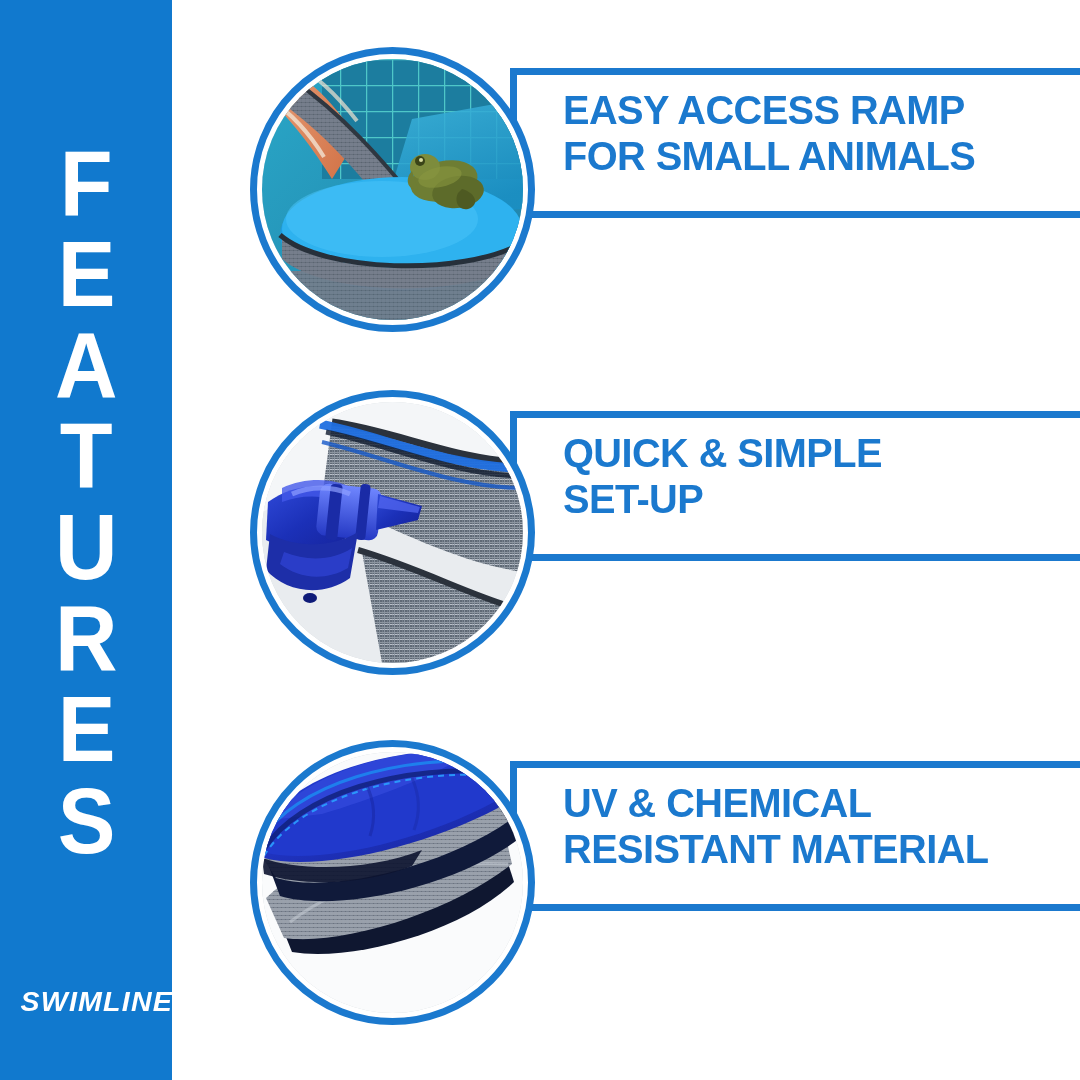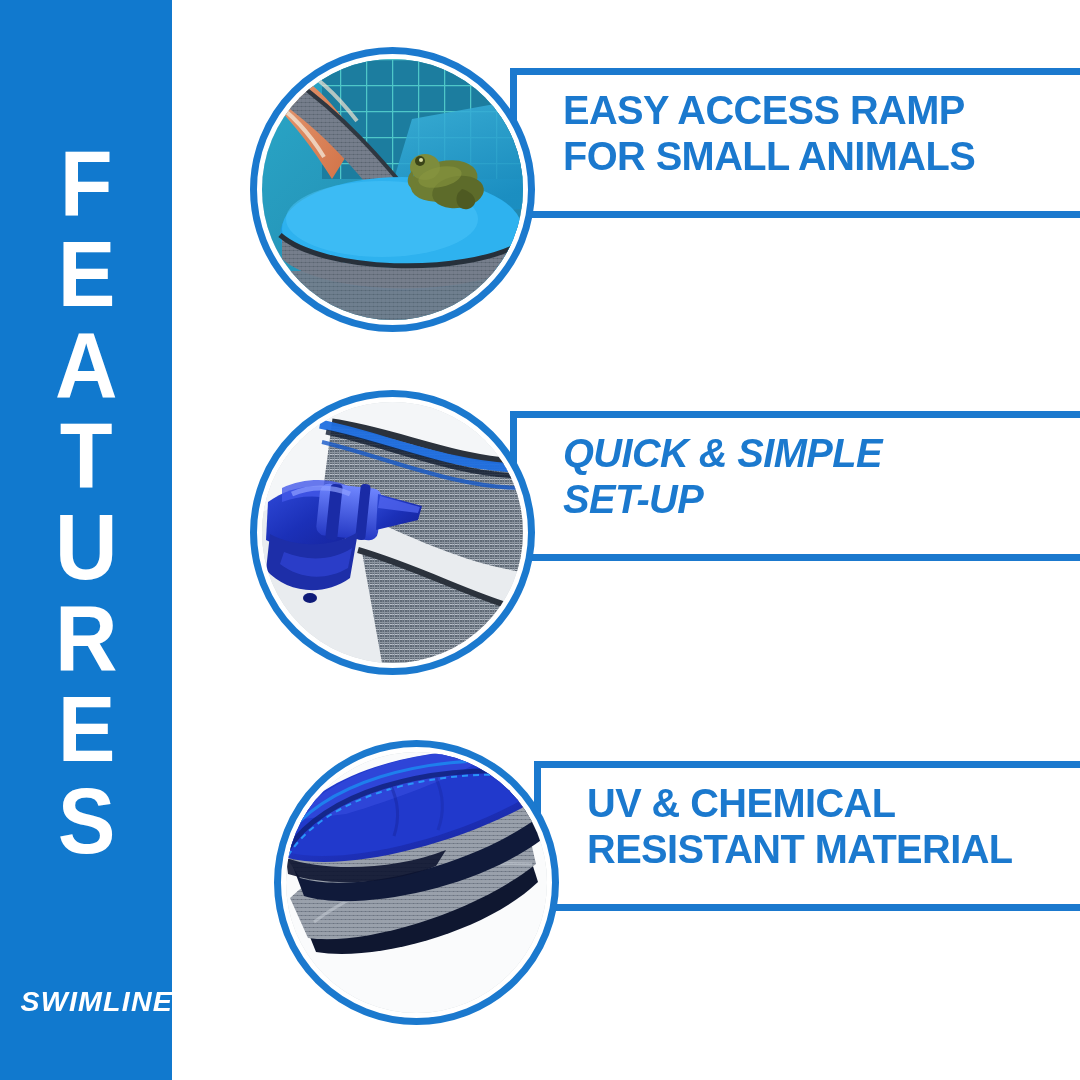--- a/index.html
+++ b/index.html
@@ -56,22 +56,22 @@
   }
 
   
   .feature {
     position:absolute;
     left:0;
     width:892px;
     height:300px;
   }
   #feature-0 { top:40px; }
-  #feature-1 { top:383px;font-style:italic; }
-  #feature-2 { top:733px;margin-left:24px; }
+  #feature-1 { top:383px; }
+  #feature-2 { top:733px; }
 
   
   .bracket {
     position:absolute;
     left:470px;
     top:28px;
     width:610px;
     height:150px;
     pointer-events:none;
   }

